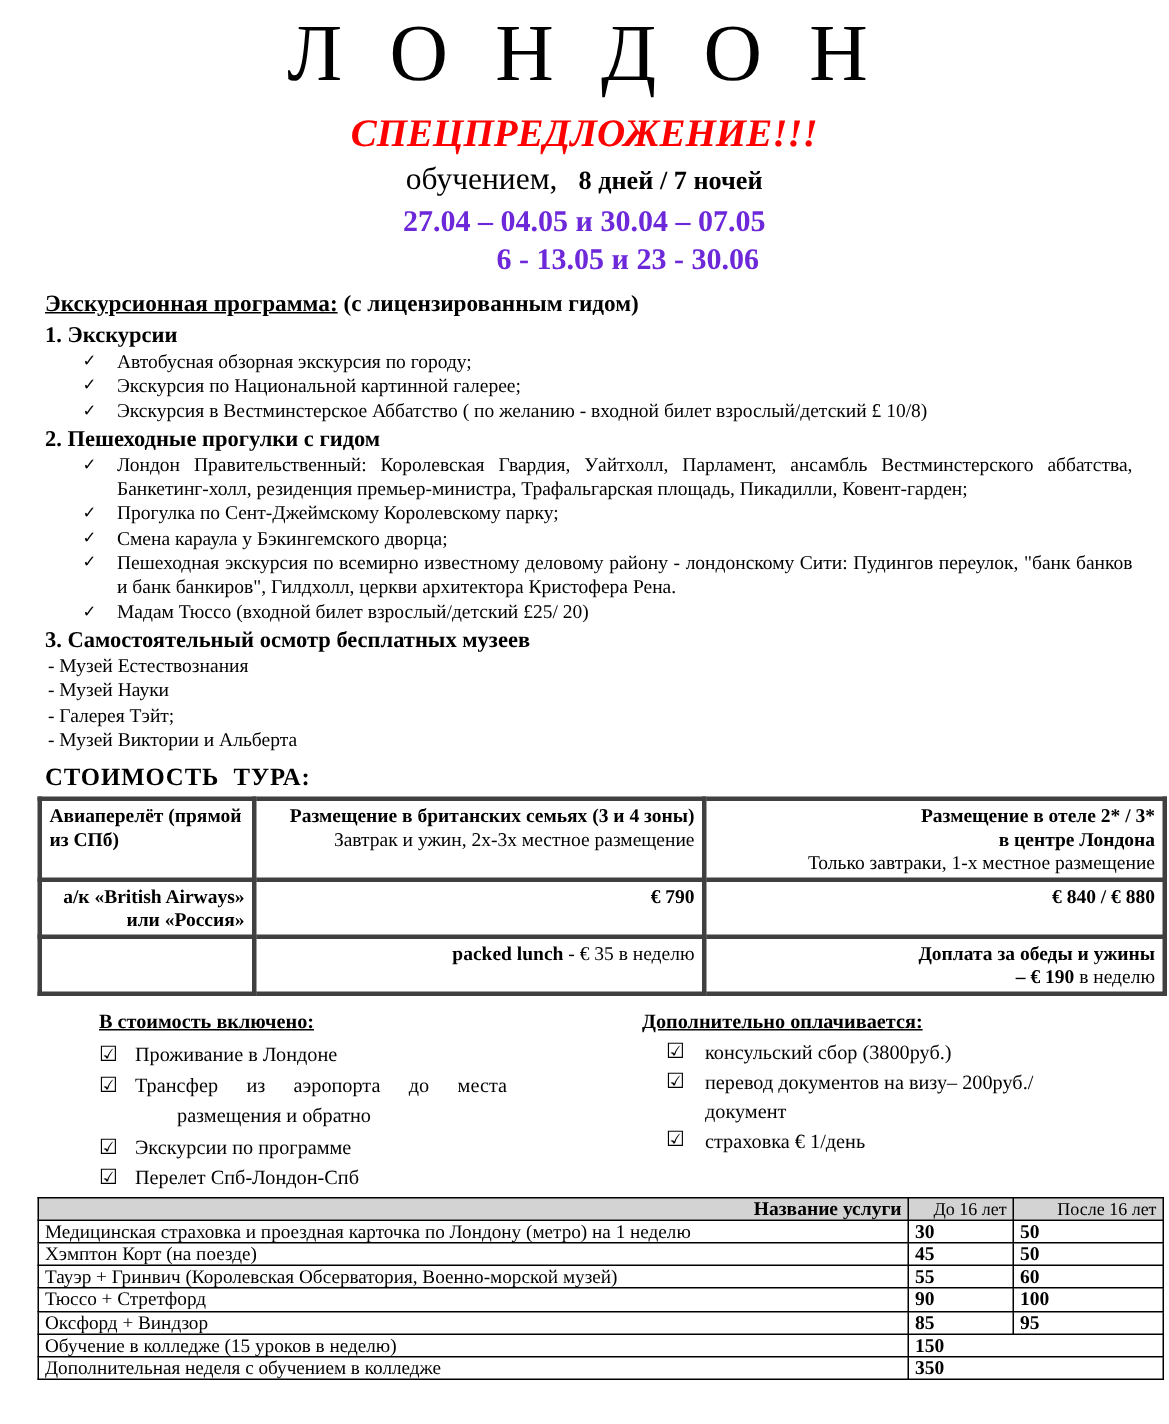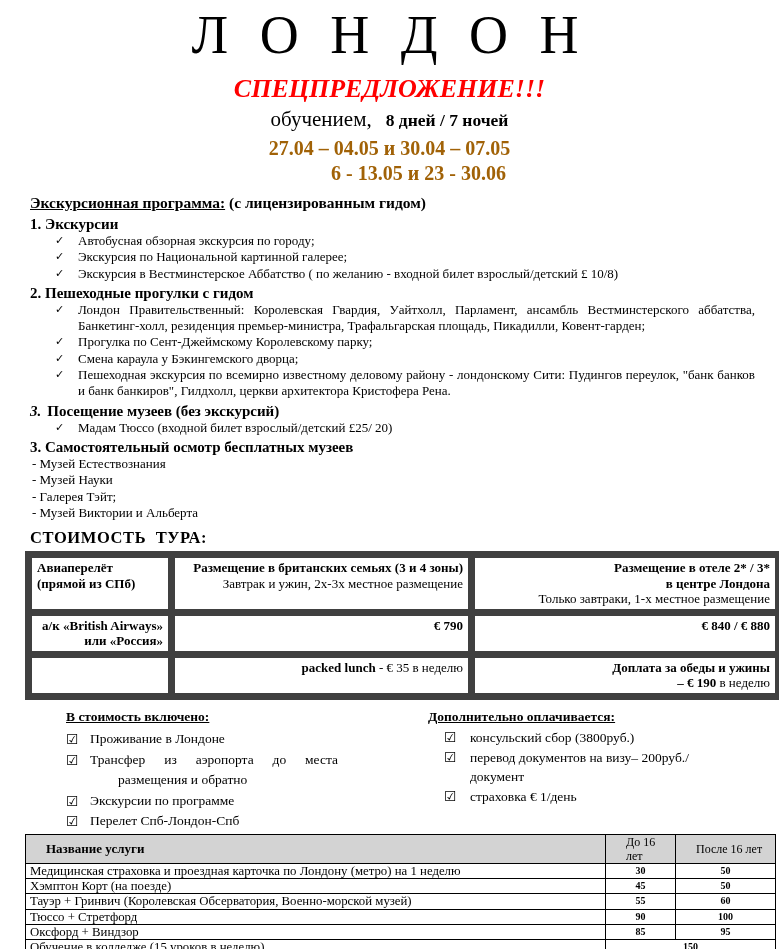--- a/index.html
+++ b/index.html
@@ -12,39 +12,39 @@
   .title{
     font-size:54px;line-height:60px;letter-spacing:9px;white-space:pre;
     font-weight:normal;
   }
   .promo{
     margin-top:9px;font-size:26px;line-height:29px;
     font-weight:bold;font-style:italic;color:#ff0000;
   }
   .subtitle{margin-top:3px;font-size:21px;line-height:26px;}
   .subtitle .sub-bold{font-weight:bold;font-size:17.5px;margin-left:14px;}
-  .dates{color:#a16207;font-weight:bold;font-size:20px;line-height:25px;margin-top:3px;}
+  .dates{color:#6d28d9;font-weight:bold;font-size:20px;line-height:25px;margin-top:3px;}
   .dates .line2{display:block;text-indent:58px;}
 
   .content{padding:0 24px 0 30px;}
   .prog-heading{margin-top:7px;font-size:15.5px;font-weight:bold;line-height:20px;}
   .prog-heading .u{text-decoration:underline;}
   .sec-title{font-size:15px;font-weight:bold;line-height:18px;margin-top:2px;}
   .sec-title .num-italic{font-style:italic;margin-right:6px;}
   .bullet{display:flex;font-size:13px;line-height:16.3px;}
   .bullet .chk{
     flex:none;width:23px;padding-left:25px;
     font-family:"DejaVu Sans", sans-serif;font-size:11px;
   }
   .bullet .btxt{flex:1;text-align:justify;}
   .museum{font-size:13px;line-height:16.3px;margin-left:2px;}
 
   .price-heading{margin-top:6px;font-size:16.5px;font-weight:bold;line-height:22px;white-space:pre-wrap;letter-spacing:0.6px;}
   table.price{border-collapse:collapse;table-layout:fixed;width:750px;margin-left:-5px;margin-top:2px;}
-  table.price td{border:7px solid #404040;padding:2px 5px;font-size:13px;line-height:15.5px;vertical-align:top;}
+  table.price td{border:3px solid #404040;padding:2px 5px;font-size:13px;line-height:15.5px;vertical-align:top;}
   table.price .c{text-align:right;}
   table.price .b{font-weight:bold;}
   td.cell-pad{padding-top:4px;padding-bottom:6px;}
 
   .cols{display:flex;margin-top:7px;font-size:13.5px;}
   .col-included{margin-left:36px;width:272px;line-height:20.5px;}
   .col-extra{margin-left:90px;width:290px;line-height:19.5px;}
   .col-head{font-weight:bold;text-decoration:underline;margin-bottom:2px;}
   .ckitem{display:flex;}
   .ckitem .cbox{
@@ -53,24 +53,24 @@
   .col-extra .ckitem .cbox{width:26px;margin-left:16px;}
   .ckitem .ctxt{flex:1;}
   .ckitem .hang{padding-left:28px;text-indent:-28px;text-align:justify;}
 
   .svc-heading{margin-top:5px;font-size:15px;font-weight:bold;line-height:18px;}
   table.services{border-collapse:collapse;table-layout:fixed;width:750px;margin-left:-5px;margin-top:2px;}
   table.services td,table.services th{
     border:1px solid #000;padding:0px 4px;vertical-align:middle;
     font-size:12.8px;line-height:14.2px;font-weight:normal;text-align:left;
   }
-  table.services th{background:#d3d3d3;text-align:left;padding-left:20px;}
+  table.services th{background:#d3d3d3;text-align:right;}
   table.services th.name-h{font-weight:bold;font-size:13px;}
   table.services th.age-h{font-size:12px;}
-  table.services td.num{font-weight:bold;text-align:center;font-size:10px;}
+  table.services td.num{font-weight:bold;font-size:13px;}
 </style>
 </head>
 <body>
 
 <div class="doc">
 
   <div class="center title">Л О Н Д О Н</div>
   <div class="center promo">СПЕЦПРЕДЛОЖЕНИЕ!!!</div>
   <div class="center subtitle">
     <span>обучением,</span><span class="sub-bold">8 дней / 7 ночей</span>
@@ -111,23 +111,20 @@
     </div>
     <div class="bullet">
       <span class="chk">✓</span>
       <div class="btxt">Смена караула у Бэкингемского дворца;</div>
     </div>
     <div class="bullet">
       <span class="chk">✓</span>
       <div class="btxt">Пешеходная экскурсия по всемирно известному деловому району - лондонскому Сити: Пудингов переулок, "банк банков и банк банкиров", Гилдхолл, церкви архитектора Кристофера Рена.</div>
     </div>
 
-    <div class="sec-title">
-      <span class="num-italic">3.</span><span>Посещение музеев (без экскурсий)</span>
-    </div>
     <div class="bullet">
       <span class="chk">✓</span>
       <div class="btxt">Мадам Тюссо (входной билет взрослый/детский £25/ 20)</div>
     </div>
 
     <div class="sec-title">3. Самостоятельный осмотр бесплатных музеев</div>
     <div class="museum">- Музей Естествознания</div>
     <div class="museum">- Музей Науки</div>
     <div class="museum">-  Галерея Тэйт;</div>
     <div class="museum">- Музей Виктории и Альберта</div>

